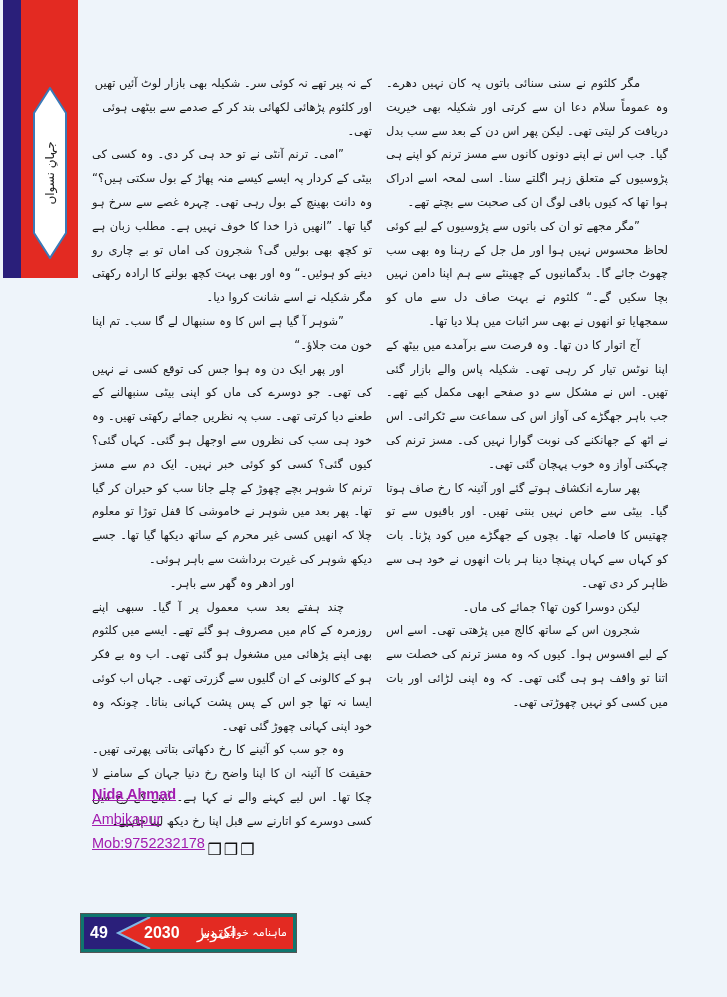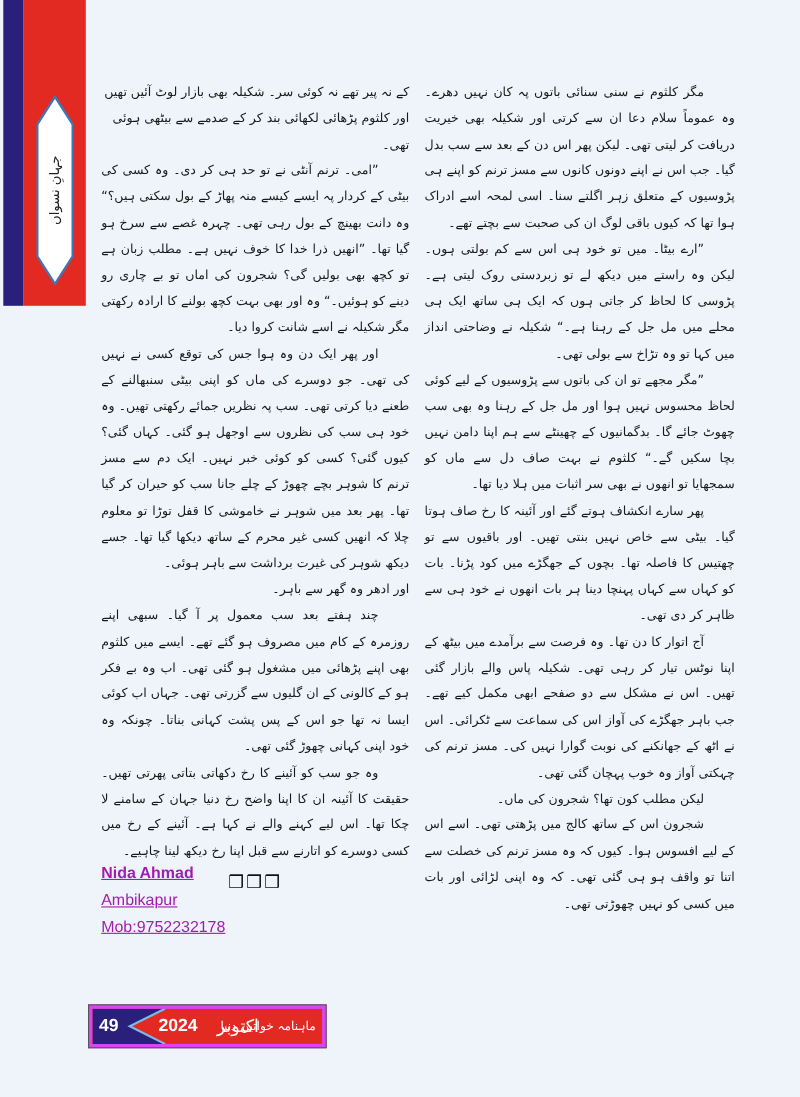--- a/index.html
+++ b/index.html
@@ -10,27 +10,27 @@
     .side-tag { position:absolute; left:33px; top:87px; width:34px; height:172px; }
     .side-tag svg { position:absolute; left:0; top:0; }
     .side-label { position:absolute; left:0; top:0; width:34px; height:172px; display:flex; align-items:center; justify-content:center; }
     .side-label span { display:block; transform:rotate(-90deg); white-space:nowrap; font-size:12px; color:#222; direction:rtl; font-family:"DejaVu Sans", sans-serif; }
     .col { position:absolute; top:72px; direction:rtl; text-align:justify; font-family:"DejaVu Sans", sans-serif;
       font-size:11.4px; line-height:23.8px; color:#1a1a1a; }
     .col-left { left:92px; width:280px; }
     .col-right { left:386px; width:282px; }
     .col p { margin:0; }
     .col p.indent { text-indent:28px; }
-    .col p.center { }
+    .col p.center { text-align:center; }
     .col p.end { text-align:right; }
     .ornament { text-align:center; direction:ltr; margin-top:4px; font-size:16px; letter-spacing:2px; color:#111; }
     .author { position:absolute; left:92px; top:782px; direction:ltr; font-family:"Liberation Sans", sans-serif; font-size:14.5px; color:#a21caf;text-decoration:underline; }
     .author div { height:24.5px; line-height:24.5px; }
     .author .name { font-weight:bold; }
-    .footer { position:absolute; left:80px; top:913px; width:215px; height:38px; border:1px solid #555; background:#d946ef; }
+    .footer { position:absolute; left:80px; top:913px; width:215px; height:38px; border:1px solid #555; background:#0f766e; }
     .footer-inner { position:absolute; left:3px; top:3px; width:209px; height:32px; }
     .footer-inner svg { position:absolute; left:0; top:0; }
     .pg { position:absolute; left:6px; top:0; height:32px; line-height:32px; color:#fff; font-weight:bold; font-size:16px; font-family:"Liberation Sans", sans-serif; }
     .yr { position:absolute; left:60px; top:0; height:32px; line-height:32px; color:#fff; font-weight:bold; font-size:16px; font-family:"Liberation Sans", sans-serif; }
     .mo { position:absolute; left:113px; top:0; height:32px; line-height:32px; color:#fff; font-size:16px; direction:rtl; }
     .mag { position:absolute; right:6px; top:0; height:44px; line-height:32px; color:#fff; font-size:11px; direction:rtl; }
   </style>
 </head>
 <body>
 
@@ -41,49 +41,49 @@
     <polygon points="17,1 33,26 33,146 17,171 1,146 1,26" fill="#ffffff" stroke="#3a7ab8" stroke-width="2"></polygon>
   </svg>
   <div class="side-label">
       <span>جہانِ نسواں</span>
     </div>
 </div>
 
 <div class="col col-left">
   <p class="end">کے نہ پیر تھے نہ کوئی سر۔ شکیلہ بھی بازار لوٹ آئیں تھیں اور کلثوم پڑھائی لکھائی بند کر کے صدمے سے بیٹھی ہوئی تھی۔</p>
   <p class="indent">”امی۔ ترنم آنٹی نے تو حد ہی کر دی۔ وہ کسی کی بیٹی کے کردار پہ ایسے کیسے منہ پھاڑ کے بول سکتی ہیں؟“ وہ دانت بھینچ کے بول رہی تھی۔ چہرہ غصے سے سرخ ہو گیا تھا۔ ”انھیں ذرا خدا کا خوف نہیں ہے۔ مطلب زبان ہے تو کچھ بھی بولیں گی؟ شجرون کی اماں تو بے چاری رو دینے کو ہوئیں۔“ وہ اور بھی بہت کچھ بولنے کا ارادہ رکھتی مگر شکیلہ نے اسے شانت کروا دیا۔</p>
+  <p class="indent">”شوہر آ گیا ہے اس کا وہ سنبھال لے گا سب۔ تم اپنا خون مت جلاؤ۔“</p>
   <p class="indent">اور پھر ایک دن وہ ہوا جس کی توقع کسی نے نہیں کی تھی۔ جو دوسرے کی ماں کو اپنی بیٹی سنبھالنے کے طعنے دیا کرتی تھی۔ سب پہ نظریں جمائے رکھتی تھیں۔ وہ خود ہی سب کی نظروں سے اوجھل ہو گئی۔ کہاں گئی؟ کیوں گئی؟ کسی کو کوئی خبر نہیں۔ ایک دم سے مسز ترنم کا شوہر بچے چھوڑ کے چلے جانا سب کو حیران کر گیا تھا۔ پھر بعد میں شوہر نے خاموشی کا قفل توڑا تو معلوم چلا کہ انھیں کسی غیر محرم کے ساتھ دیکھا گیا تھا۔ جسے دیکھ شوہر کی غیرت برداشت سے باہر ہوئی۔</p>
   <p class="center">اور ادھر وہ گھر سے باہر۔</p>
   <p class="indent">چند ہفتے بعد سب معمول پر آ گیا۔ سبھی اپنے روزمرہ کے کام میں مصروف ہو گئے تھے۔ ایسے میں کلثوم بھی اپنے پڑھائی میں مشغول ہو گئی تھی۔ اب وہ بے فکر ہو کے کالونی کے ان گلیوں سے گزرتی تھی۔ جہاں اب کوئی ایسا نہ تھا جو اس کے پس پشت کہانی بناتا۔ چونکہ وہ خود اپنی کہانی چھوڑ گئی تھی۔</p>
   <p class="indent">وہ جو سب کو آئینے کا رخ دکھاتی بتاتی پھرتی تھیں۔ حقیقت کا آئینہ ان کا اپنا واضح رخ دنیا جہان کے سامنے لا چکا تھا۔ اس لیے کہنے والے نے کہا ہے۔ آئینے کے رخ میں کسی دوسرے کو اتارنے سے قبل اپنا رخ دیکھ لینا چاہیے۔</p>
   <div class="ornament">❒❒❒</div>
 </div>
 
 <div class="col col-right">
   <p class="indent">مگر کلثوم نے سنی سنائی باتوں پہ کان نہیں دھرے۔ وہ عموماً سلام دعا ان سے کرتی اور شکیلہ بھی خیریت دریافت کر لیتی تھی۔ لیکن پھر اس دن کے بعد سے سب بدل گیا۔ جب اس نے اپنے دونوں کانوں سے مسز ترنم کو اپنے ہی پڑوسیوں کے متعلق زہر اگلتے سنا۔ اسی لمحہ اسے ادراک ہوا تھا کہ کیوں باقی لوگ ان کی صحبت سے بچتے تھے۔</p>
-  <p class="indent">”ارے بیٹا۔ میں تو خود ہی اس سے کم بولتی ہوں۔ لیکن وہ راستے میں دیکھ لے تو زبردستی روک لیتی ہے۔ پڑوسی کا لحاظ کر جاتی ہوں کہ ایک ہی ساتھ ایک ہی محلے میں مل جل کے رہنا ہے۔“ شکیلہ نے وضاحتی انداز میں کہا تو وہ تڑاخ سے بولی تھی۔</p>
   <p class="indent">”مگر مجھے تو ان کی باتوں سے پڑوسیوں کے لیے کوئی لحاظ محسوس نہیں ہوا اور مل جل کے رہنا وہ بھی سب چھوٹ جائے گا۔ بدگمانیوں کے چھینٹے سے ہم اپنا دامن نہیں بچا سکیں گے۔“ کلثوم نے بہت صاف دل سے ماں کو سمجھایا تو انھوں نے بھی سر اثبات میں ہلا دیا تھا۔</p>
+  <p class="indent">آج اتوار کا دن تھا۔ وہ فرصت سے برآمدے میں بیٹھ کے اپنا نوٹس تیار کر رہی تھی۔ شکیلہ پاس والے بازار گئی تھیں۔ اس نے مشکل سے دو صفحے ابھی مکمل کیے تھے۔ جب باہر جھگڑے کی آواز اس کی سماعت سے ٹکرائی۔ اس نے اٹھ کے جھانکنے کی نوبت گوارا نہیں کی۔ مسز ترنم کی چہکتی آواز وہ خوب پہچان گئی تھی۔</p>
   <p class="indent">پھر سارے انکشاف ہوتے گئے اور آئینہ کا رخ صاف ہوتا گیا۔ بیٹی سے خاص نہیں بنتی تھیں۔ اور باقیوں سے تو چھتیس کا فاصلہ تھا۔ بچوں کے جھگڑے میں کود پڑنا۔ بات کو کہاں سے کہاں پہنچا دینا ہر بات انھوں نے خود ہی سے ظاہر کر دی تھی۔</p>
-  <p class="indent">آج اتوار کا دن تھا۔ وہ فرصت سے برآمدے میں بیٹھ کے اپنا نوٹس تیار کر رہی تھی۔ شکیلہ پاس والے بازار گئی تھیں۔ اس نے مشکل سے دو صفحے ابھی مکمل کیے تھے۔ جب باہر جھگڑے کی آواز اس کی سماعت سے ٹکرائی۔ اس نے اٹھ کے جھانکنے کی نوبت گوارا نہیں کی۔ مسز ترنم کی چہکتی آواز وہ خوب پہچان گئی تھی۔</p>
-  <p class="indent">لیکن مطلب کون تھا؟ شجرون کی ماں۔</p>
+  <p class="indent">لیکن دوسرا کون تھا؟ جمائے کی ماں۔</p>
   <p class="indent">شجرون اس کے ساتھ کالج میں پڑھتی تھی۔ اسے اس کے لیے افسوس ہوا۔ کیوں کہ وہ مسز ترنم کی خصلت سے اتنا تو واقف ہو ہی گئی تھی۔ کہ وہ اپنی لڑائی اور بات میں کسی کو نہیں چھوڑتی تھی۔</p>
 
 </div>
 
 <div class="author">
   <div class="name">Nida Ahmad</div>
   <div>Ambikapur</div>
   <div>Mob:9752232178</div>
 </div>
 
 <div class="footer">
   <div class="footer-inner">
     <svg width="209" height="32" viewBox="0 0 209 32">
       <rect x="0" y="0" width="209" height="32" fill="#e32a22"></rect>
       <polygon points="0,0 66,0 34,16 66,32 0,32" fill="#2a1f7a"></polygon>
       <polyline points="66,0 34,16 66,32" fill="none" stroke="#7fb8e6" stroke-width="2"></polyline>
     </svg>
     <span class="pg">49</span>
-    <span class="yr">2024</span>
+    <span class="yr">2030</span>
     <span class="mo">اکتوبر</span>
     <span class="mag">ماہنامہ خواتین دنیا</span>
   </div>
 </div>
 
 </body></html>

